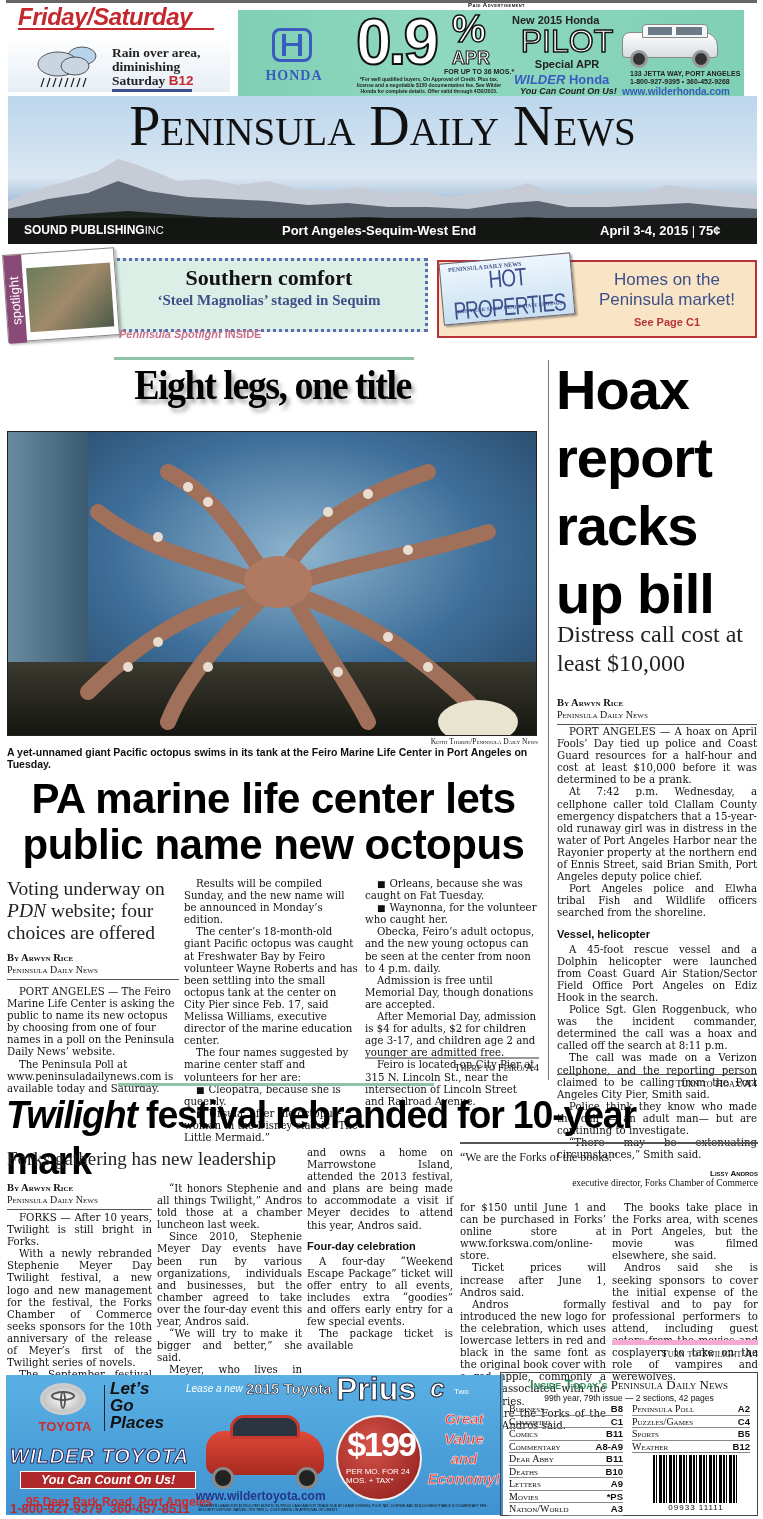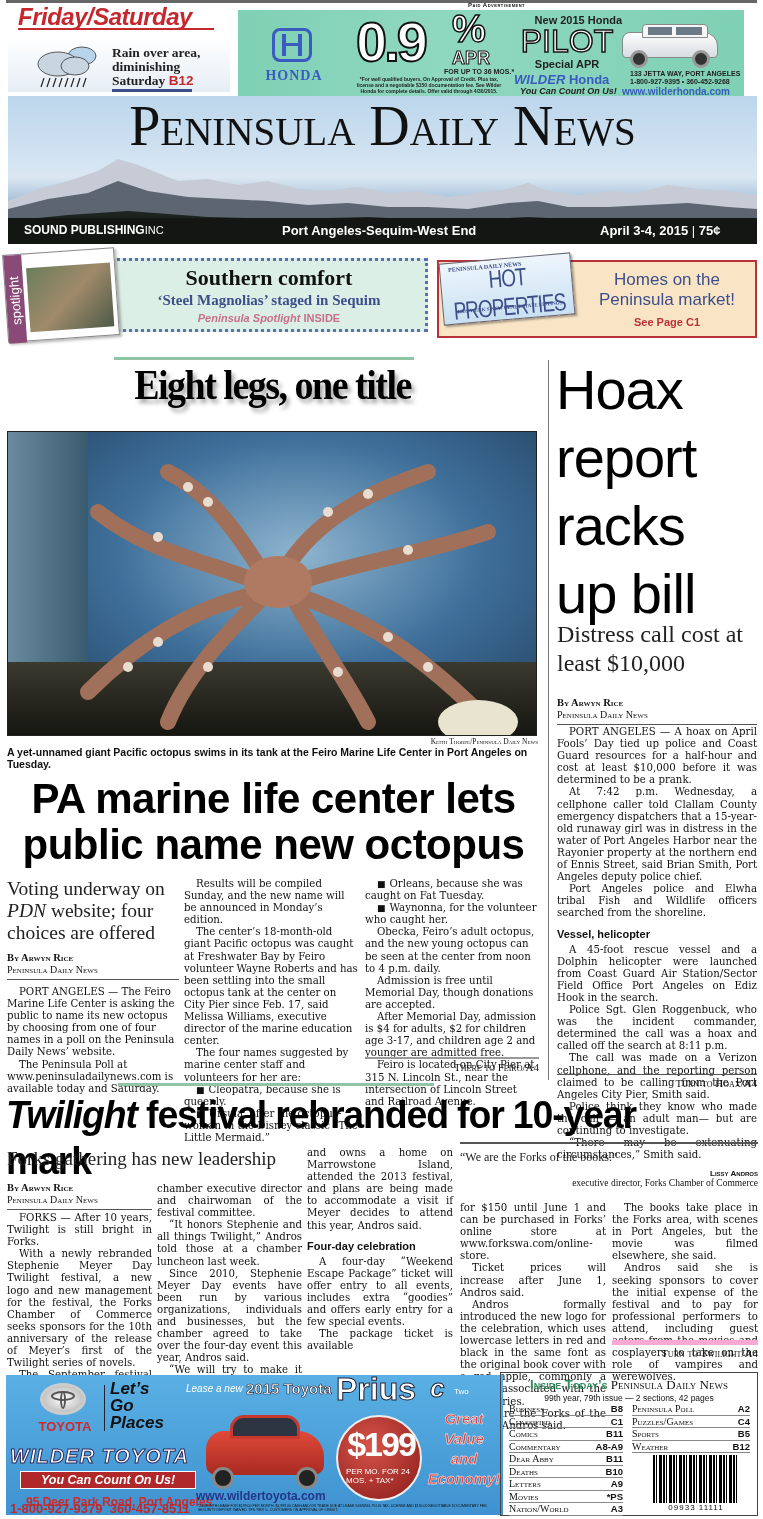--- a/index.html
+++ b/index.html
@@ -50,28 +50,28 @@
 </div>
 
 <div class="abs sans" style="left:230px;top:2px;width:533px;text-align:center;font-size:6px;font-weight:bold;font-variant:small-caps;letter-spacing:0.5px">Paid Advertisement</div>
 <div class="abs" style="left:238px;top:10px;width:506px;height:86px;background:linear-gradient(90deg,#7fd0b4 0%,#8fd8c0 40%,#7fd0b4 100%);overflow:hidden">
   <div class="abs" style="left:34px;top:18px;width:40px;height:34px;border:3px solid #3a5bbf;border-radius:8px">
     <div style="position:absolute;left:7px;top:3px;width:4px;height:22px;background:#3a5bbf"></div>
     <div style="position:absolute;right:7px;top:3px;width:4px;height:22px;background:#3a5bbf"></div>
     <div style="position:absolute;left:9px;top:12px;width:16px;height:3px;background:#3a5bbf"></div>
   </div>
   <div class="abs serif" style="left:16px;top:58px;width:80px;text-align:center;font-weight:bold;font-size:14px;color:#3a5bbf;letter-spacing:1px">HONDA</div>
-  <div class="abs sans" style="left:118px;top:-4px;font-size:56px;font-weight:bold;color:#fff;-webkit-text-stroke:2px #111;letter-spacing:-3px;line-height:72px">
+  <div class="abs sans" style="left:118px;top:-4px;font-size:64px;font-weight:bold;color:#fff;-webkit-text-stroke:2px #111;letter-spacing:-3px;line-height:72px">
     <span>0.9</span>
   </div>
   <div class="abs sans" style="left:214px;top:-2px;font-size:38px;font-weight:bold;color:#fff;-webkit-text-stroke:1.5px #111">%</div>
   <div class="abs sans" style="left:214px;top:38px;font-size:18px;font-weight:bold;color:#fff;-webkit-text-stroke:1px #111">APR</div>
   <div class="abs sans" style="left:206px;top:58px;font-size:7px;font-weight:bold;color:#222">FOR UP TO 36 MOS.*</div>
   <div class="abs sans" style="left:116px;top:66px;width:150px;font-size:5px;line-height:6px;color:#222;text-align:center;font-weight:bold">*For well qualified buyers, On Approval of Credit. Plus tax, license and a negotiable $150 documentation fee. See Wilder Honda for complete details. Offer valid through 4/30/2015.</div>
-  <div class="abs sans" style="left:274px;top:4px;width:110px;text-align:right;font-size:11px;font-weight:bold;color:#222">New 2015 Honda</div>
+  <div class="abs sans" style="left:274px;top:4px;width:110px;text-align:left;font-size:11px;font-weight:bold;color:#222">New 2015 Honda</div>
   <div class="abs sans" style="left:274px;top:14px;width:110px;text-align:center;font-size:32px;color:#fff;-webkit-text-stroke:1.5px #111;line-height:34px">PILOT</div>
   <div class="abs sans" style="left:274px;top:48px;width:110px;text-align:center;font-size:11px;font-weight:bold;color:#222">Special APR</div>
   <div class="abs sans" style="left:276px;top:62px;font-size:13px;font-weight:bold;font-style:italic;color:#3a5bbf">
     <span>WILDER</span> <span style="font-style:normal">Honda</span>
   </div>
   <div class="abs sans" style="left:282px;top:76px;font-size:9px;font-weight:bold;font-style:italic;color:#222">You Can Count On Us!</div>
   <div class="abs" style="left:380px;top:8px;width:104px;height:50px">
     <div style="position:absolute;left:4px;top:14px;width:96px;height:26px;background:linear-gradient(#fdfdfd,#d8dde2);border-radius:8px 14px 4px 4px;border:1px solid #888"></div>
     <div style="position:absolute;left:24px;top:6px;width:66px;height:14px;background:#f4f6f8;border:1px solid #888;border-radius:4px 4px 0 0"></div>
     <div style="position:absolute;left:30px;top:9px;width:24px;height:8px;background:#6c7a88"></div>
@@ -102,21 +102,21 @@
 </div>
 
 <div class="abs" style="left:8px;top:258px;width:420px;height:74px;background:#dcefe6;border:3px dotted #5b6fb0">
   <div class="abs" style="left:-6px;top:-10px;width:112px;height:88px;background:#fff;border:1px solid #888;transform:rotate(-4deg);box-shadow:2px 2px 3px rgba(0,0,0,.3)">
     <div style="position:absolute;left:0;top:0;width:18px;height:88px;background:#8a4a78"></div>
     <div class="sans" style="position:absolute;left:-26px;top:38px;transform:rotate(-90deg);color:#fff;font-size:13px;width:70px;text-align:center">spotlight</div>
     <div style="position:absolute;left:22px;top:14px;width:84px;height:64px;background:linear-gradient(135deg,#6b7d5b,#a08a6a,#4d5a48)"></div>
   </div>
   <div class="abs serif" style="left:108px;top:4px;width:300px;text-align:center;font-size:22px;font-weight:bold;color:#111">Southern comfort</div>
   <div class="abs serif" style="left:108px;top:31px;width:300px;text-align:center;font-size:15px;font-weight:bold;color:#3d4f8a">‘Steel Magnolias’ staged in Sequim</div>
-  <div class="abs sans" style="left:108px;top:51px;width:300px;text-align:center;font-size:11px;font-weight:bold;color:#c87088">
+  <div class="abs sans" style="left:108px;top:67px;width:300px;font-size:11px;font-weight:bold;color:#c87088">
     <i>Peninsula Spotlight</i> <span>INSIDE</span>
   </div>
 </div>
 
 <div class="abs" style="left:437px;top:260px;width:320px;height:78px;background:#f9e5c6;border:2px solid #b8323a">
   <div class="abs" style="left:2px;top:-4px;width:132px;height:62px;background:linear-gradient(#eef6fc,#c8e0f2);border:1px solid #667;transform:rotate(-5deg);box-shadow:2px 2px 2px rgba(0,0,0,.3)">
     <div class="serif" style="position:absolute;left:8px;top:3px;font-size:6px;font-weight:bold;color:#3d4f8a">PENINSULA DAILY NEWS</div>
     <div class="sans" style="position:absolute;left:4px;top:12px;width:124px;text-align:center;font-size:19px;color:#3d4f8a;transform:scaleY(1.3);letter-spacing:-1px">HOT PROPERTIES</div>
     <div class="serif" style="position:absolute;left:4px;top:46px;width:124px;text-align:center;font-size:5px;font-weight:bold;color:#3d4f8a">THIS WEEK'S NEW REAL ESTATE LISTINGS</div>
   </div>
@@ -195,21 +195,21 @@
   <p class="bullet">Waynonna, for the volunteer who caught her.</p>
   <p>Obecka, Feiro’s adult octopus, and the new young octopus can be seen at the center from noon to 4 p.m. daily.</p>
   <p>Admission is free until Memorial Day, though donations are accepted.</p>
   <p>After Memorial Day, admission is $4 for adults, $2 for children age 3-17, and children age 2 and younger are admitted free.</p>
   <p>Feiro is located on City Pier at 315 N. Lincoln St., near the intersection of Lincoln Street and Railroad Avenue.</p>
 </div>
 <div class="abs jump" style="left:365px;top:1057px;width:174px">There to Feiro/A4</div>
 
 <div class="abs" style="left:548px;top:360px;width:1px;height:720px;background:#777"></div>
 
-<div class="abs sans" style="left:556px;top:356px;width:205px;font-size:56px;font-weight:normal;line-height:68px;letter-spacing:-1px;color:#000">
+<div class="abs sans" style="left:556px;top:356px;width:205px;font-size:56px;font-weight:bold;line-height:68px;letter-spacing:-1px;color:#000">
   <div>Hoax</div>
   <div>report</div>
   <div>racks</div>
   <div>up bill</div>
 </div>
 <div class="abs serif" style="left:557px;top:620px;width:200px;font-size:24px;line-height:29px;color:#222">Distress call cost at least $10,000</div>
 <div class="abs" style="left:557px;top:697px;width:200px">
   <div class="byline">By Arwyn Rice</div>
   <div class="byline2">Peninsula Daily News</div>
 </div>
@@ -235,21 +235,20 @@
 <div class="abs" style="left:7px;top:1182px;width:145px">
   <div class="byline">By Arwyn Rice</div>
   <div class="byline2">Peninsula Daily News</div>
 </div>
 <div class="abs body-text" style="left:7px;top:1212px;width:145px;text-align:justify">
   <p>FORKS — After 10 years, Twilight is still bright in Forks.</p>
   <p>With a newly rebranded Stephenie Meyer Day Twilight festival, a new logo and new management for the festival, the Forks Chamber of Commerce seeks sponsors for the 10th anniversary of the release of Meyer’s first of the Twilight series of novels.</p>
   <p>The September festival will now be known as Forever Twilight in Forks, said Lissy Andros,</p>
 </div>
 <div class="abs body-text" style="left:157px;top:1183px;width:145px;text-align:justify">
-  <p class="noind">chamber executive director and chairwoman of the festival committee.</p>
   <p>“It honors Stephenie and all things Twilight,” Andros told those at a chamber luncheon last week.</p>
   <p>Since 2010, Stephenie Meyer Day events have been run by various organizations, individuals and businesses, but the chamber agreed to take over the four-day event this year, Andros said.</p>
   <p>“We will try to make it bigger and better,” she said.</p>
   <p>Meyer, who lives in Arizona</p>
 </div>
 <div class="abs body-text" style="left:307px;top:1147px;width:146px;text-align:justify">
   <p class="noind">and owns a home on Marrowstone Island, attended the 2013 festival, and plans are being made to accommodate a visit if Meyer decides to attend this year, Andros said.</p>
   <div class="subhead">Four-day celebration</div>
   <p>A four-day “Weekend Escape Package” ticket will offer entry to all events, includes extra “goodies” and offers early entry for a few special events.</p>
   <p>The package ticket is available</p>

